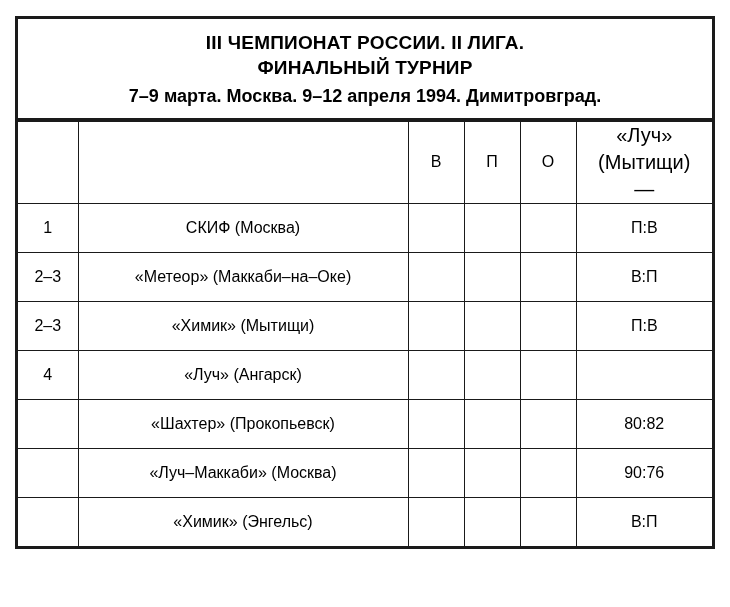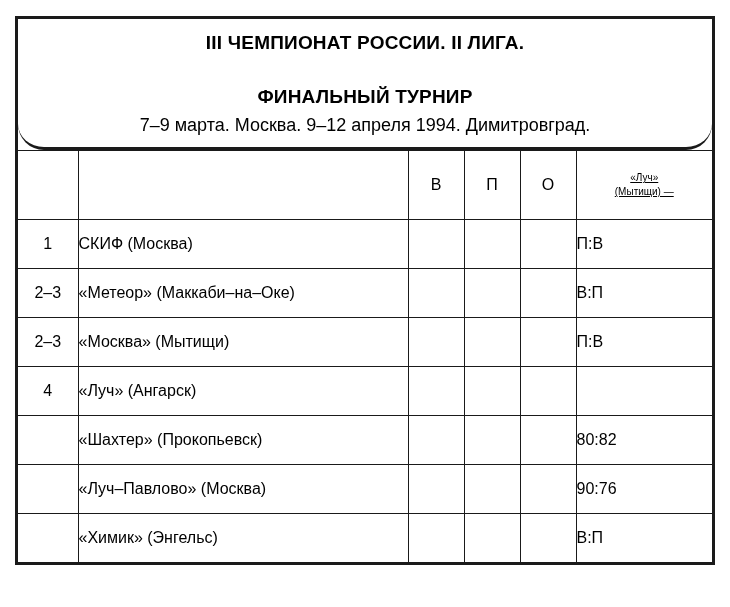--- a/index.html
+++ b/index.html
@@ -20,38 +20,36 @@
     top: 16px;
     width: 700px;
     box-sizing: border-box;
     border: 3px solid #1a1a1a;
     background: #ffffff;
   }
   .header {
     padding: 12px 10px 10px 10px;
     text-align: center;
     border-bottom: 3px solid #1a1a1a;
-    border-radius: 26px;
   }
   .header .line1 {
     font-size: 19px;
     font-weight: bold;
     line-height: 1.3;
     letter-spacing: 0.2px;
   }
   .header .line2 {
     font-size: 19px;
     font-weight: bold;
     line-height: 1.3;
     letter-spacing: 0.2px;
-    margin-top: 29px;
   }
   .header .subtitle {
     font-size: 18px;
-    font-weight: normal;
+    font-weight: bold;
     margin-top: 6px;
     line-height: 1.2;
   }
   table.standings {
     border-collapse: collapse;
     width: 100%;
     table-layout: fixed;
   }
   table.standings td, table.standings th {
     border: 1px solid #1a1a1a;
@@ -81,40 +79,39 @@
   .col-l { width: 56px; }
   .col-o { width: 56px; }
   .col-opp { width: 136px; }
 
   thead th {
     height: 68px;
     font-size: 16px;
     text-align: center;
   }
   thead th.col-opp-head {
-    font-size: 10px;
+    font-size: 20px;
     line-height: 1.35;
     padding: 0 16px;
-    text-decoration: underline;
   }
   tbody td {
     height: 48px;
   }
   td.pos {
     text-align: center;
     font-weight: bold;
     font-size: 16px;
   }
   td.team {
-    text-align: left;
+    text-align: center;
     padding-left: 18px;
     font-size: 16px;
   }
   td.score {
-    text-align: left;
+    text-align: center;
     font-size: 16px;
   }
   td.blank {
     text-align: center;
   }
 </style>
 </head>
 <body>
 
 <div class="sheet">
@@ -159,21 +156,21 @@
       <tr>
         <td class="pos">2–3</td>
         <td class="team">«Метеор» (Маккаби–на–Оке)</td>
         <td class="blank"></td>
         <td class="blank"></td>
         <td class="blank"></td>
         <td class="score">В:П</td>
       </tr>
       <tr>
         <td class="pos">2–3</td>
-        <td class="team">«Москва» (Мытищи)</td>
+        <td class="team">«Химик» (Мытищи)</td>
         <td class="blank"></td>
         <td class="blank"></td>
         <td class="blank"></td>
         <td class="score">П:В</td>
       </tr>
       <tr>
         <td class="pos">4</td>
         <td class="team">«Луч» (Ангарск)</td>
         <td class="blank"></td>
         <td class="blank"></td>
@@ -183,21 +180,21 @@
       <tr>
         <td class="pos"></td>
         <td class="team">«Шахтер» (Прокопьевск)</td>
         <td class="blank"></td>
         <td class="blank"></td>
         <td class="blank"></td>
         <td class="score">80:82</td>
       </tr>
       <tr>
         <td class="pos"></td>
-        <td class="team">«Луч–Павлово» (Москва)</td>
+        <td class="team">«Луч–Маккаби» (Москва)</td>
         <td class="blank"></td>
         <td class="blank"></td>
         <td class="blank"></td>
         <td class="score">90:76</td>
       </tr>
       <tr>
         <td class="pos"></td>
         <td class="team">«Химик» (Энгельс)</td>
         <td class="blank"></td>
         <td class="blank"></td>

